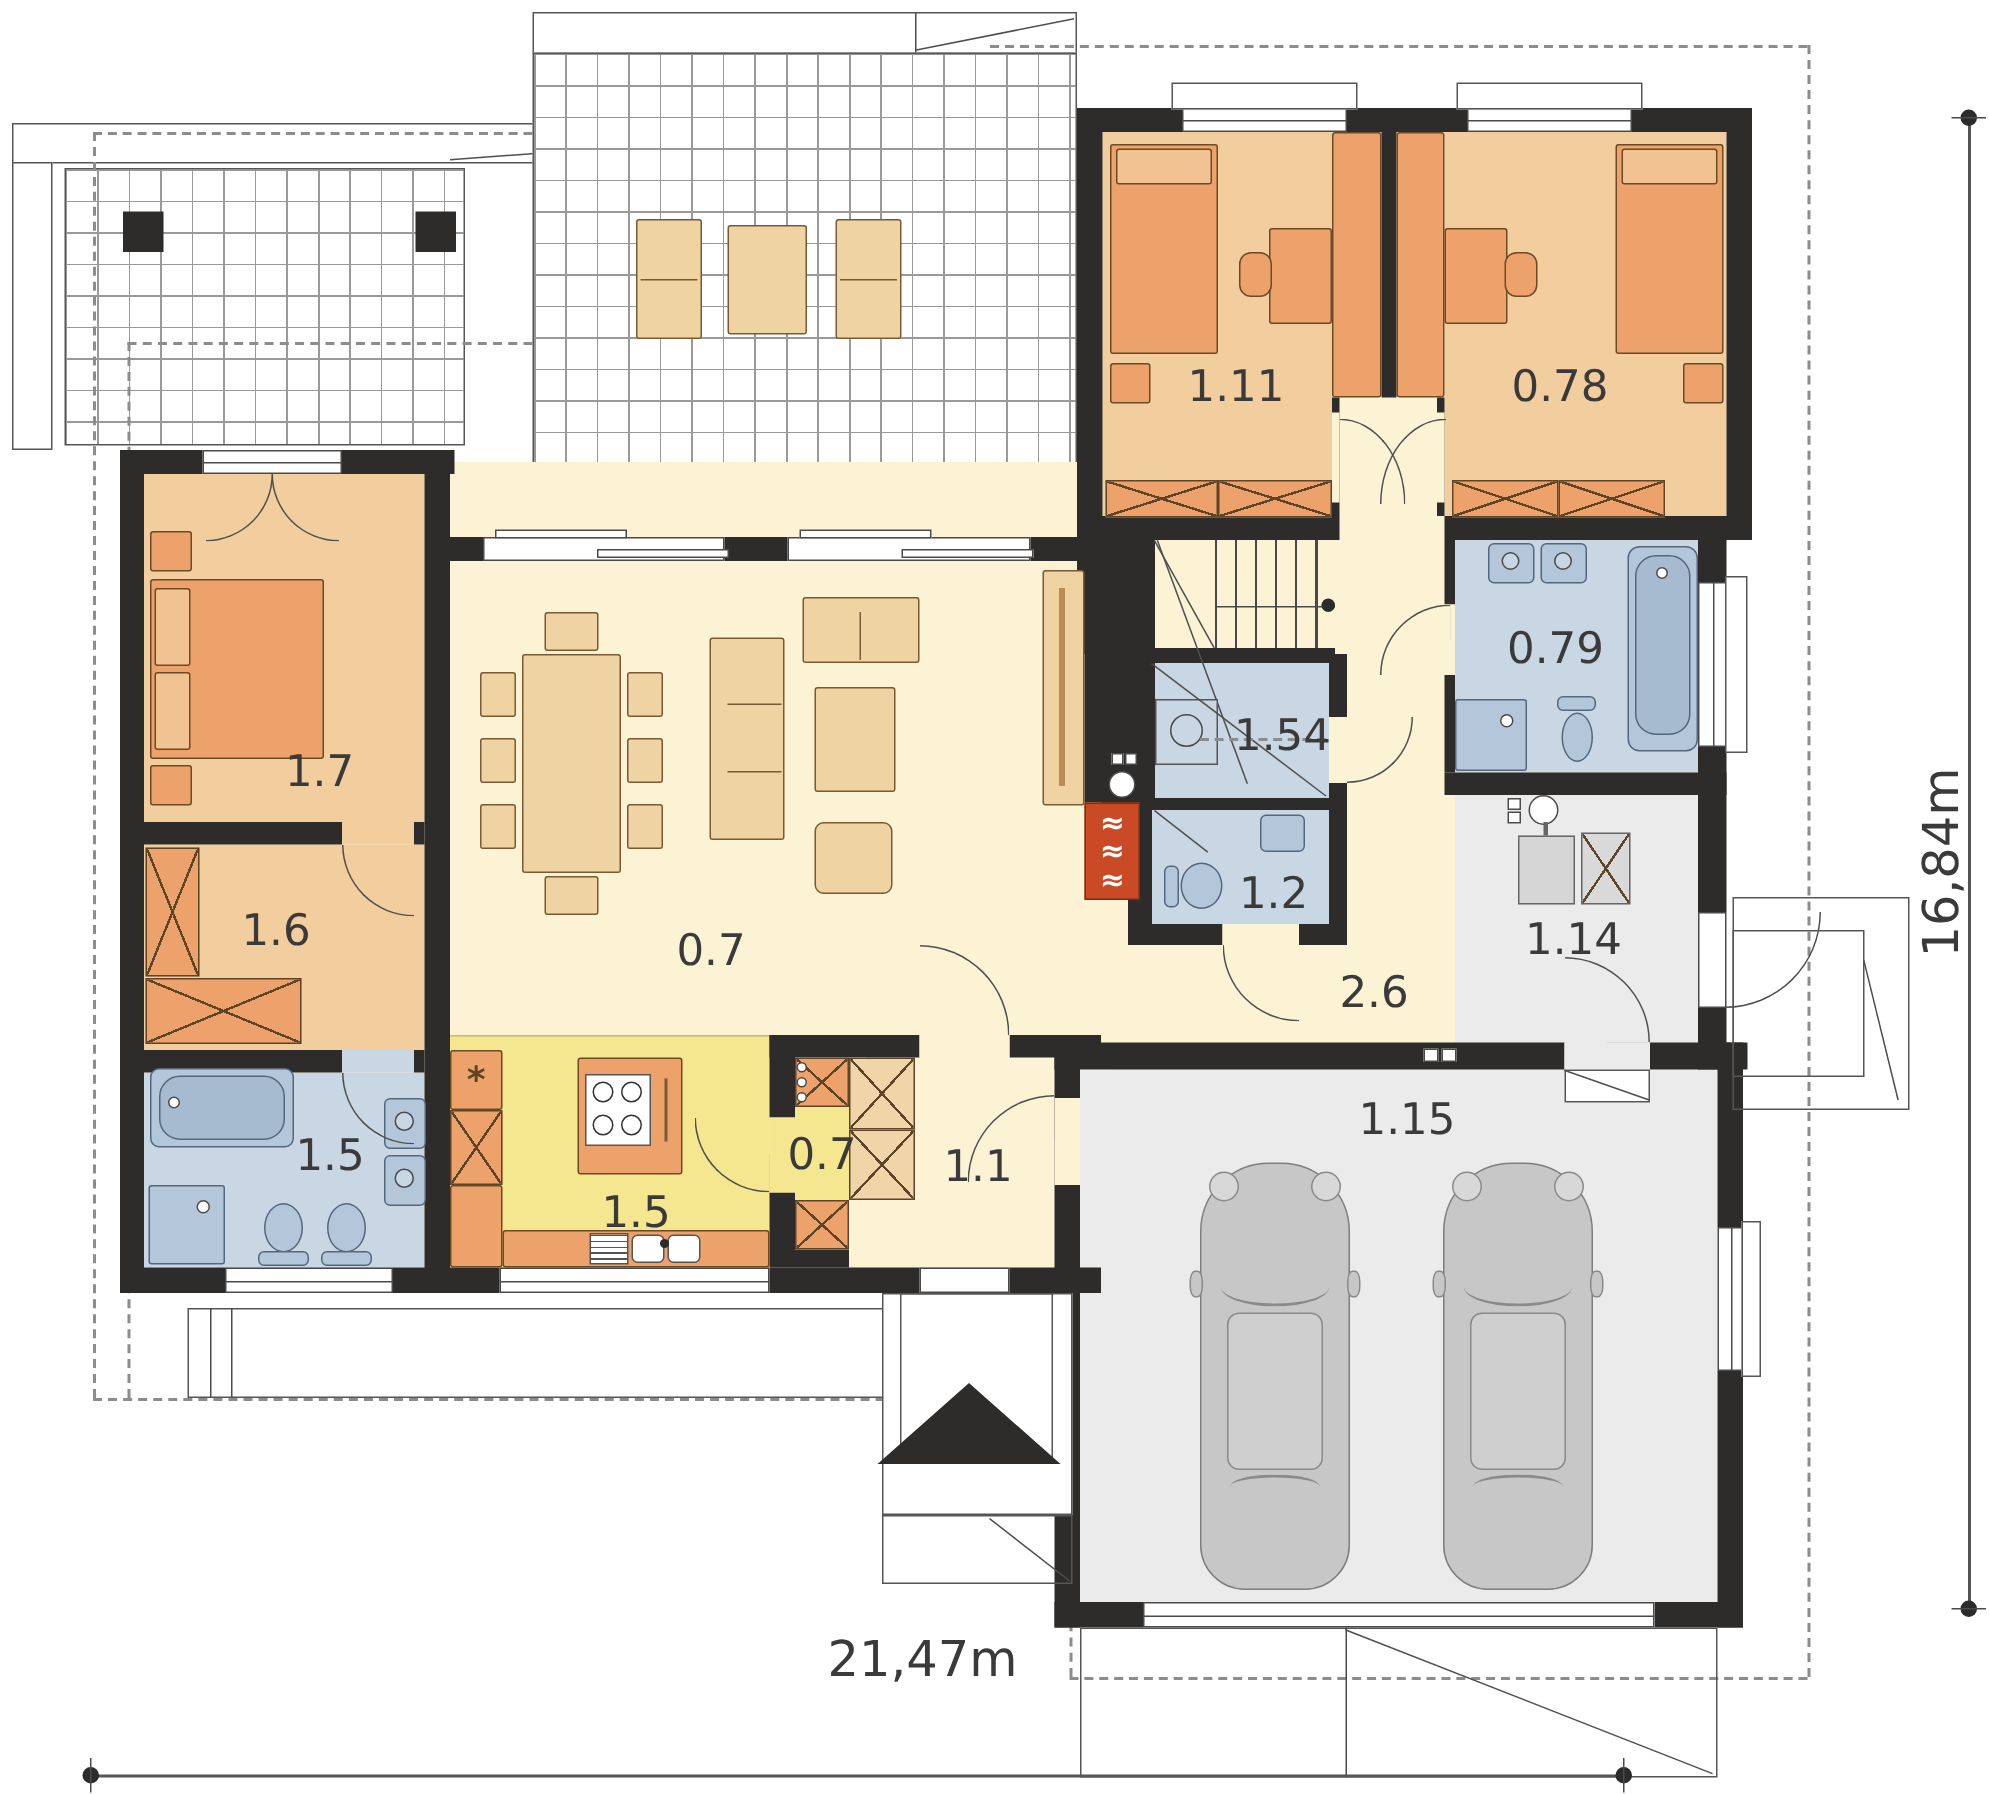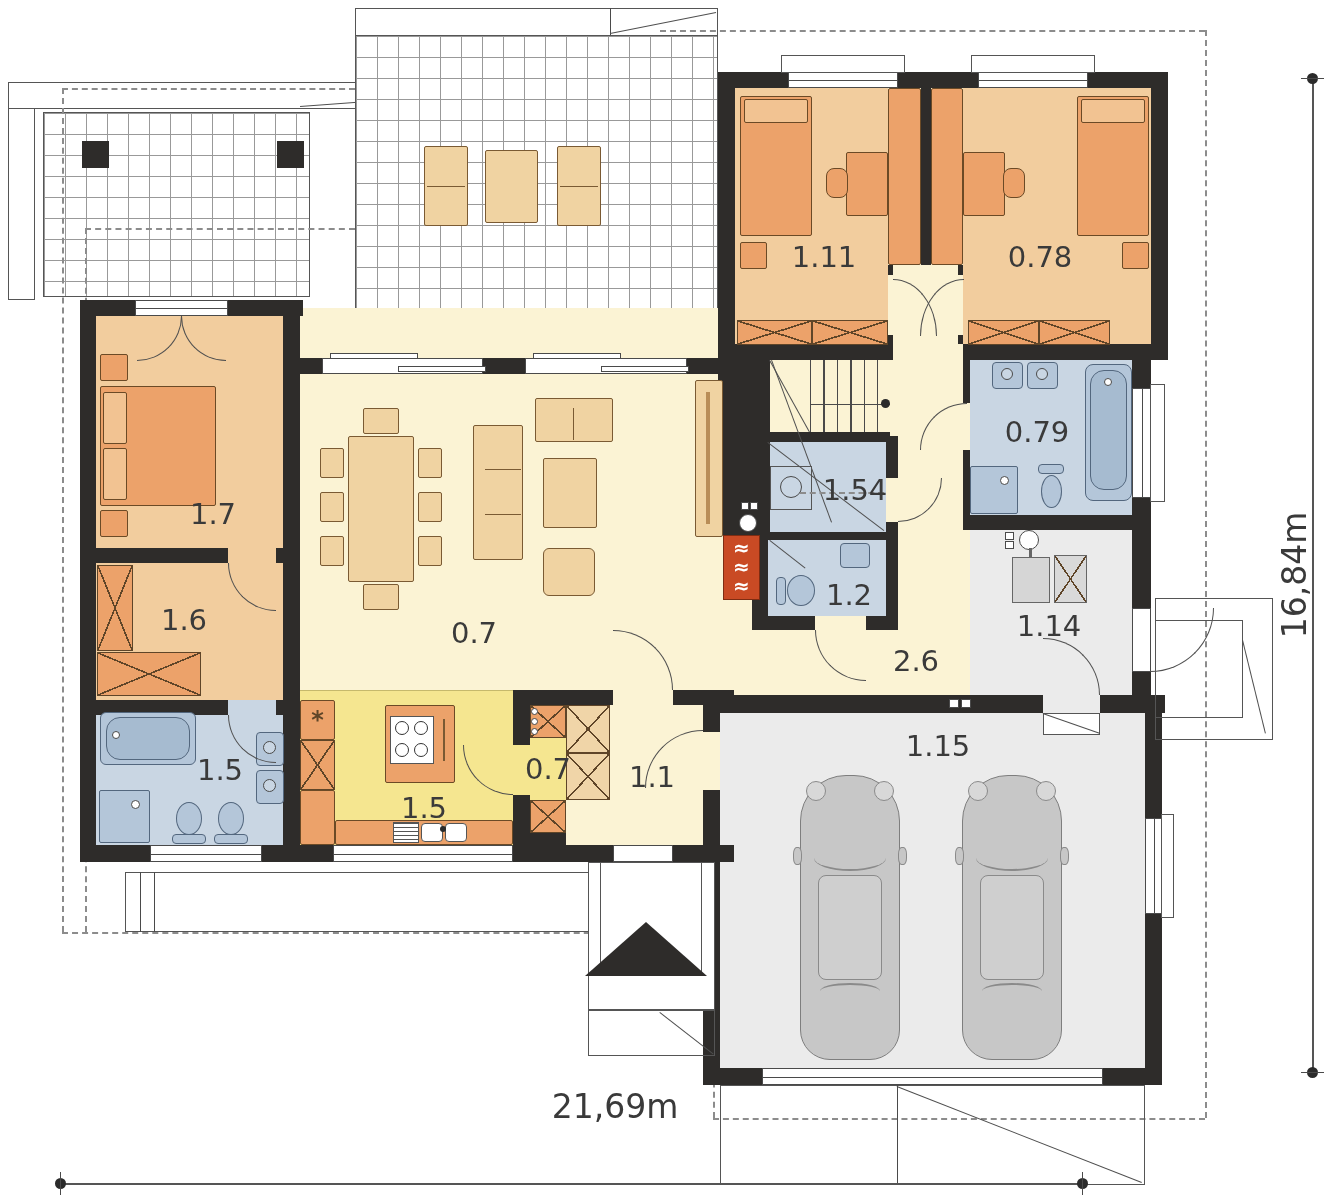--- a/index.html
+++ b/index.html
@@ -370,21 +370,21 @@
   <div class="lbl" style="left:1040px;top:257px">0.78</div>
   <div class="lbl" style="left:1037px;top:432px">0.79</div>
   <div class="lbl" style="left:1049px;top:626px">1.14</div>
   <div class="lbl" style="left:938px;top:746px">1.15</div>
 
   <div class="line" style="left:60px;top:1183px;width:1022px;height:1.6px;background:#555"></div>
   <div class="ddot" style="left:55px;top:1178px;width:11px;height:11px"></div>
   <div class="ddot" style="left:1077px;top:1178px;width:11px;height:11px"></div>
   <div class="line" style="left:60px;top:1172px;width:1px;height:23px"></div>
   <div class="line" style="left:1082px;top:1172px;width:1px;height:23px"></div>
-  <div class="dim" style="left:615px;top:1106px;transform:translate(-50%,-50%)">21,69m</div>
+  <div class="dim" style="left:615px;top:1106px;transform:translate(-50%,-50%)">21,47m</div>
 
   <div class="line" style="left:1312px;top:78px;width:1.6px;height:995px;background:#555"></div>
   <div class="ddot" style="left:1307px;top:73px;width:11px;height:11px"></div>
   <div class="ddot" style="left:1307px;top:1067px;width:11px;height:11px"></div>
   <div class="line" style="left:1301px;top:78px;width:23px;height:1px"></div>
   <div class="line" style="left:1301px;top:1072px;width:23px;height:1px"></div>
   <div class="dim" style="left:1294px;top:575px;transform:translate(-50%,-50%) rotate(-90deg)">16,84m</div>
 
 </div>
 

